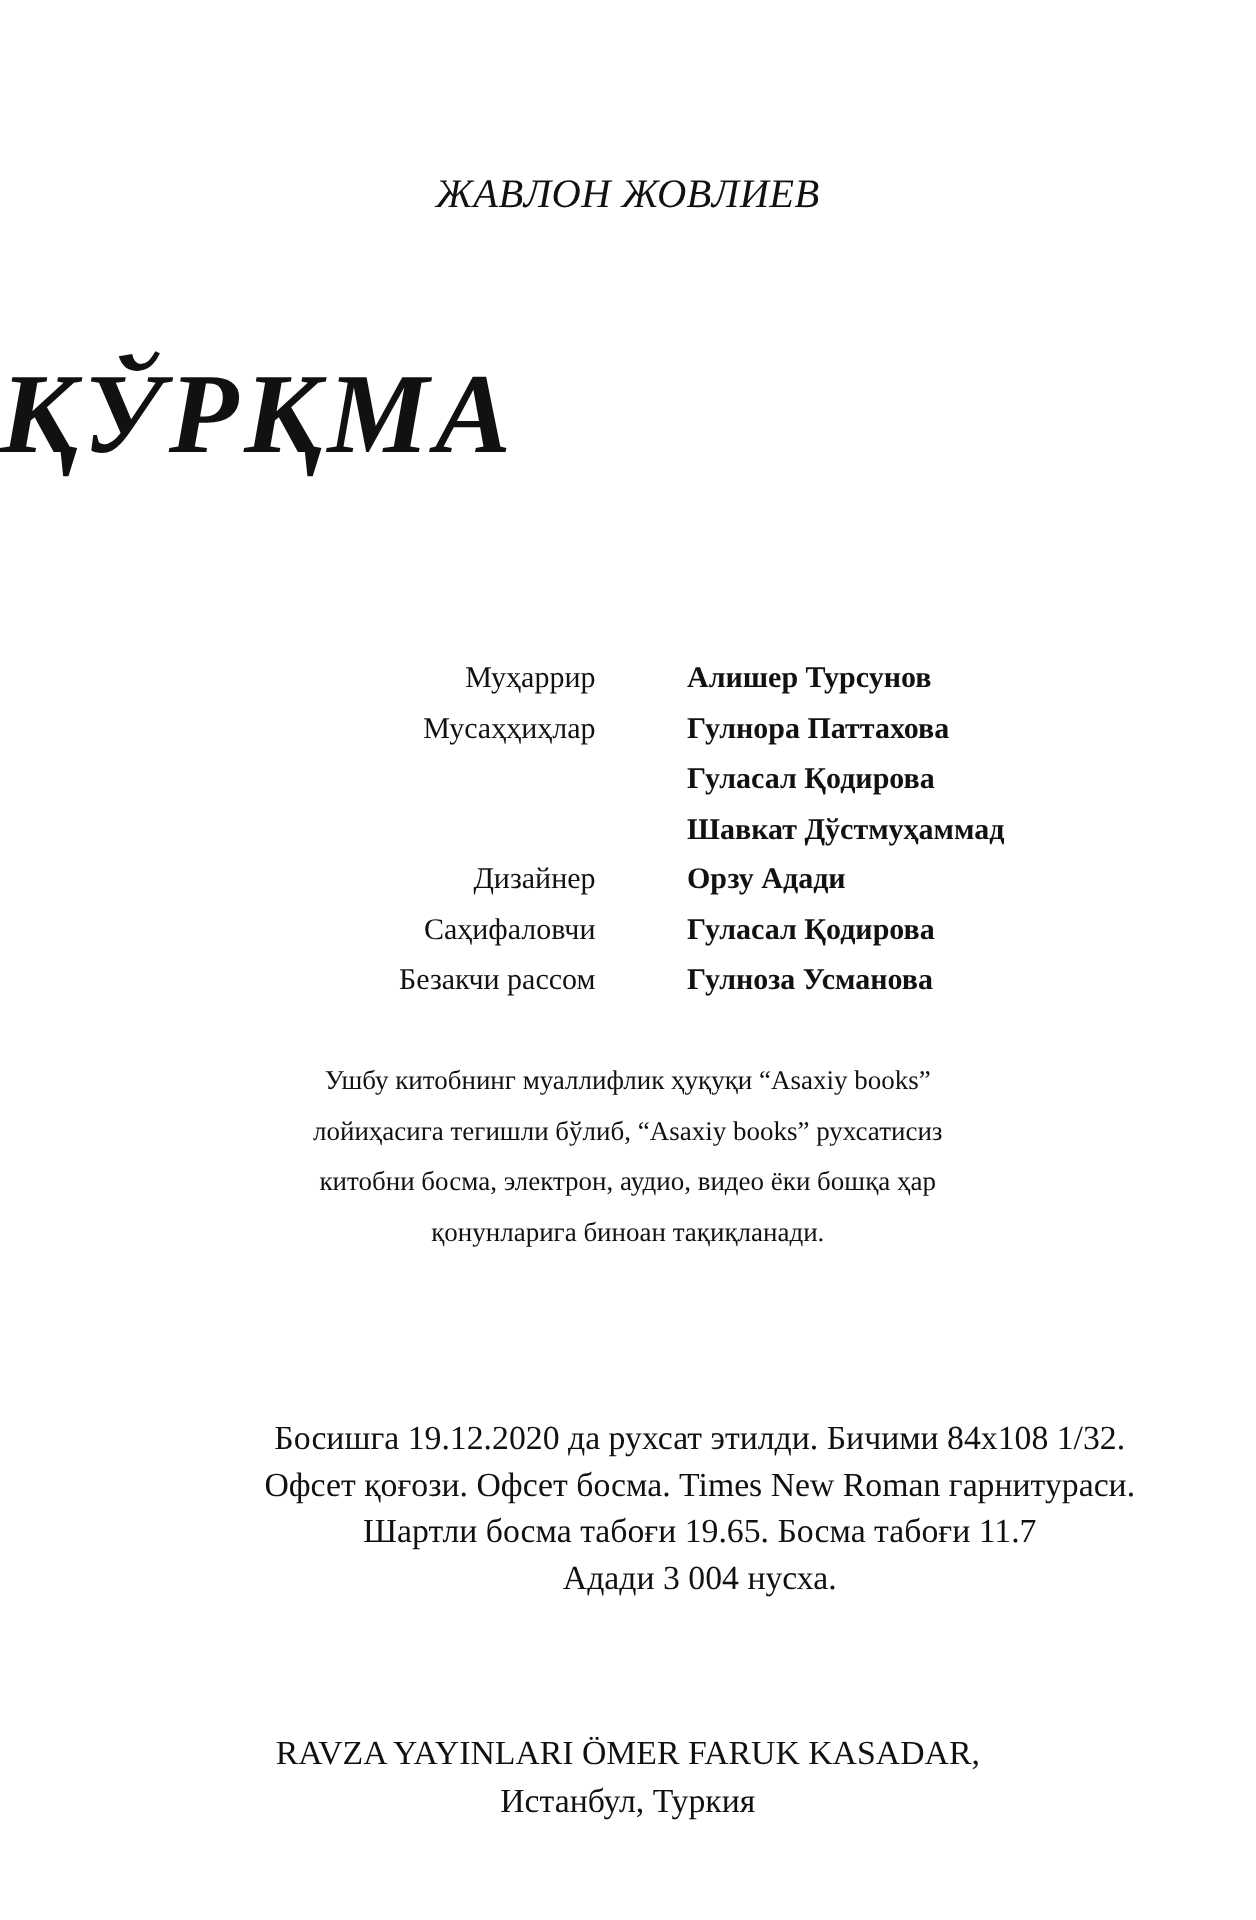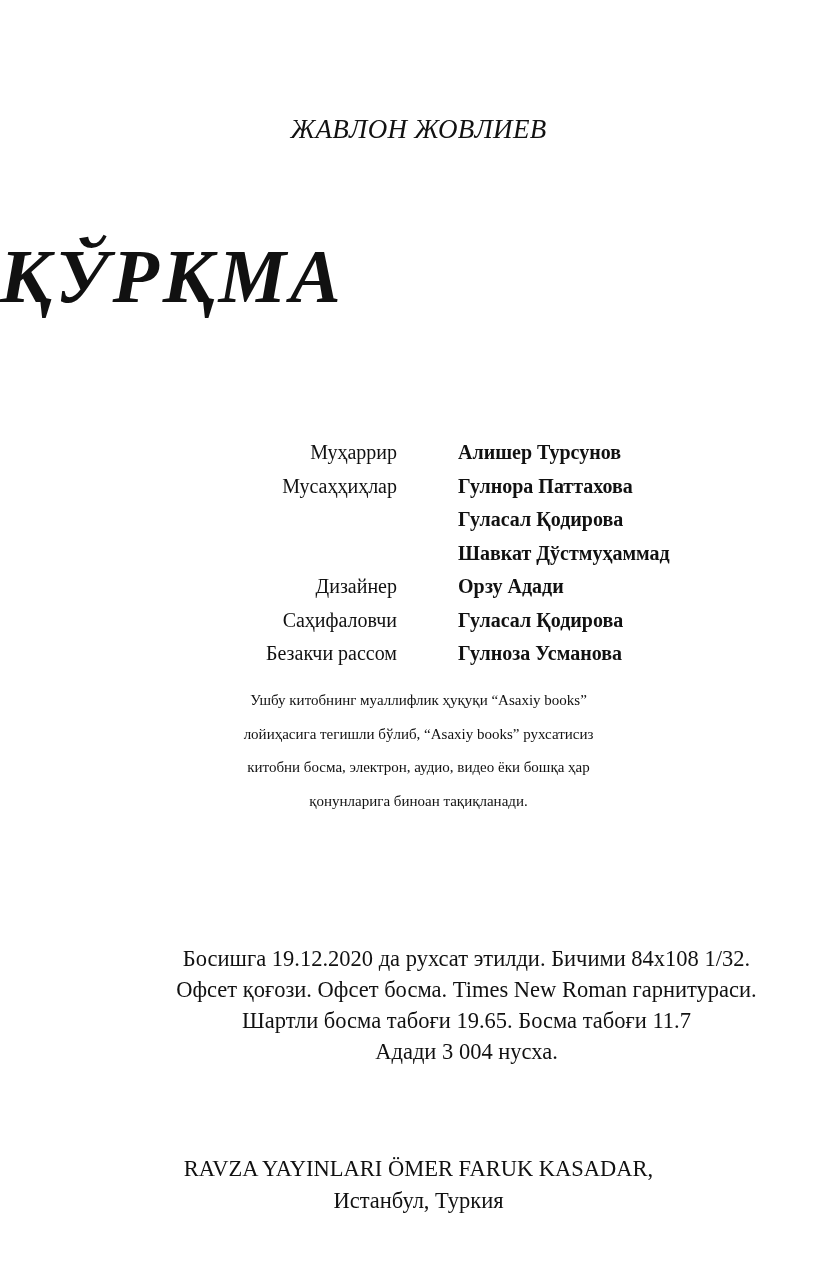--- a/index.html
+++ b/index.html
@@ -57,25 +57,25 @@
       white-space: nowrap;
     }
     .credit-name {
       position: absolute;
       left: 422px;
       white-space: nowrap;
       font-weight: bold;
     }
     .copyright {
       position: absolute;
-      top: 684px;
+      top: 704px;
       left: 0;
       width: 837px;
       text-align: center;
-      font-size: 15px;
+      font-size: 18px;
       line-height: 33.5px;
     }
     .imprint {
       position: absolute;
       top: 943px;
       left: 0;
       width: 837px;
       text-align: center;
       font-size: 22.5px;
       line-height: 31px;

